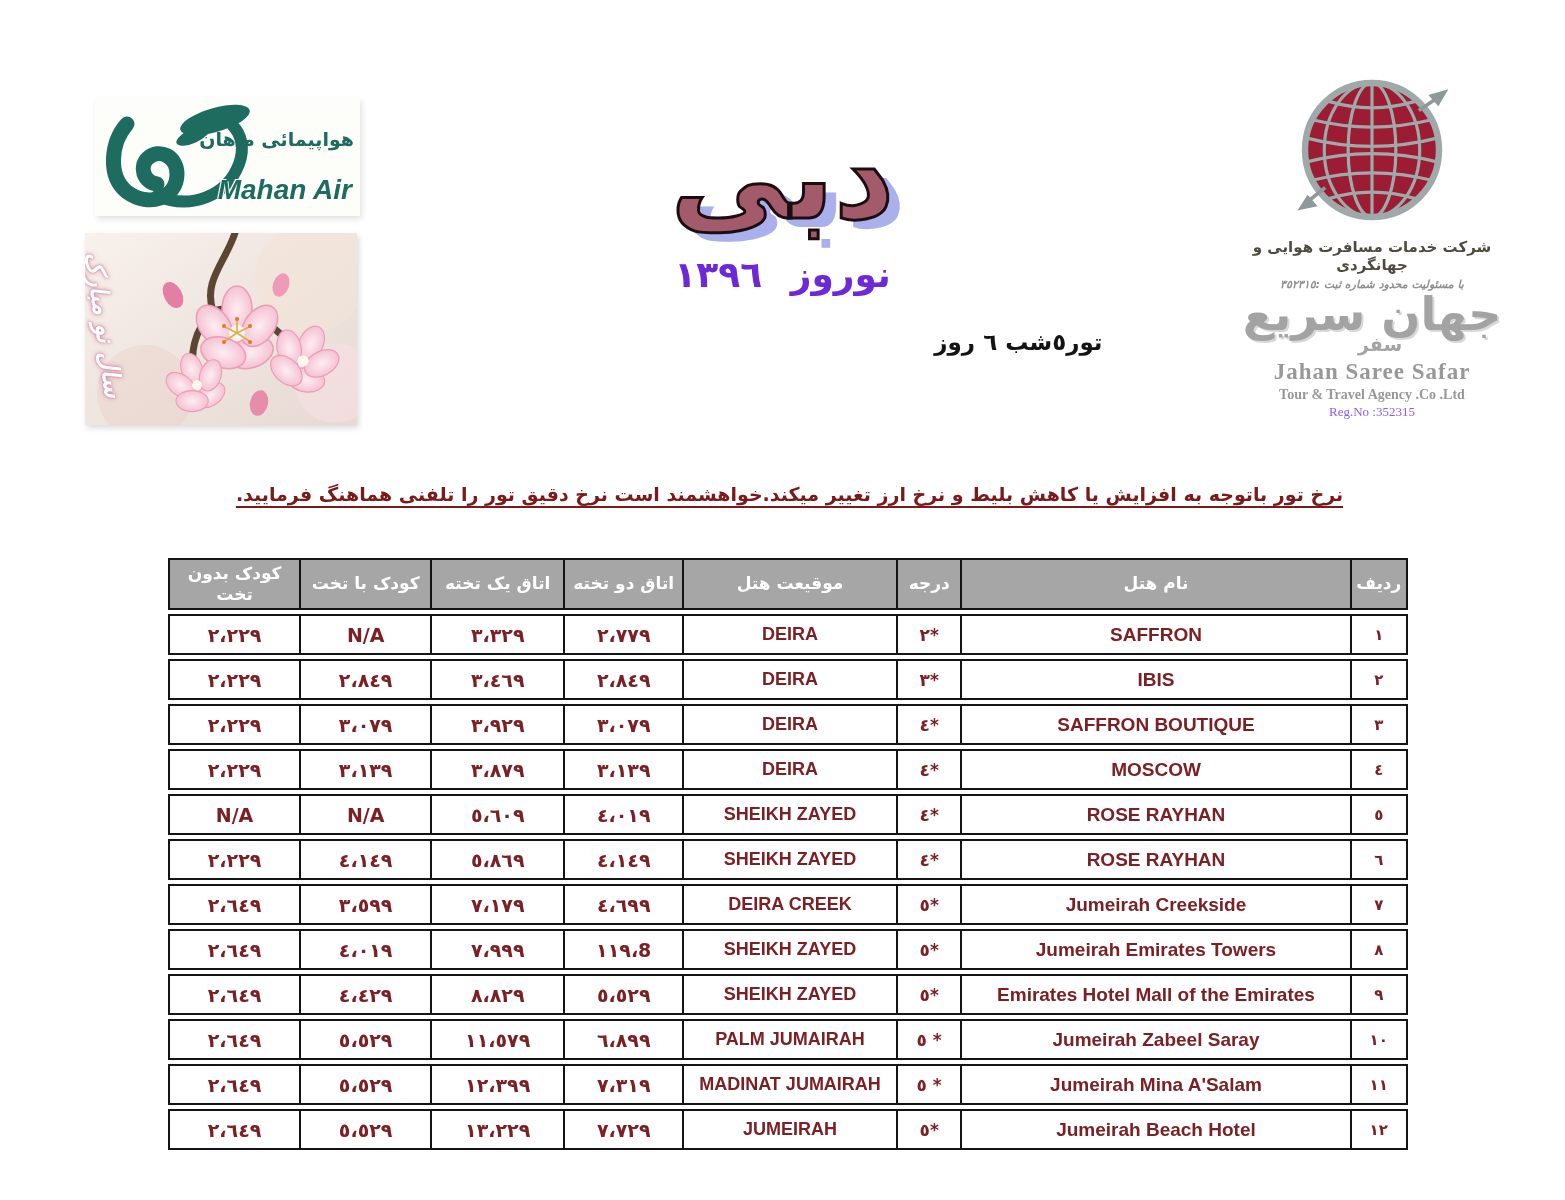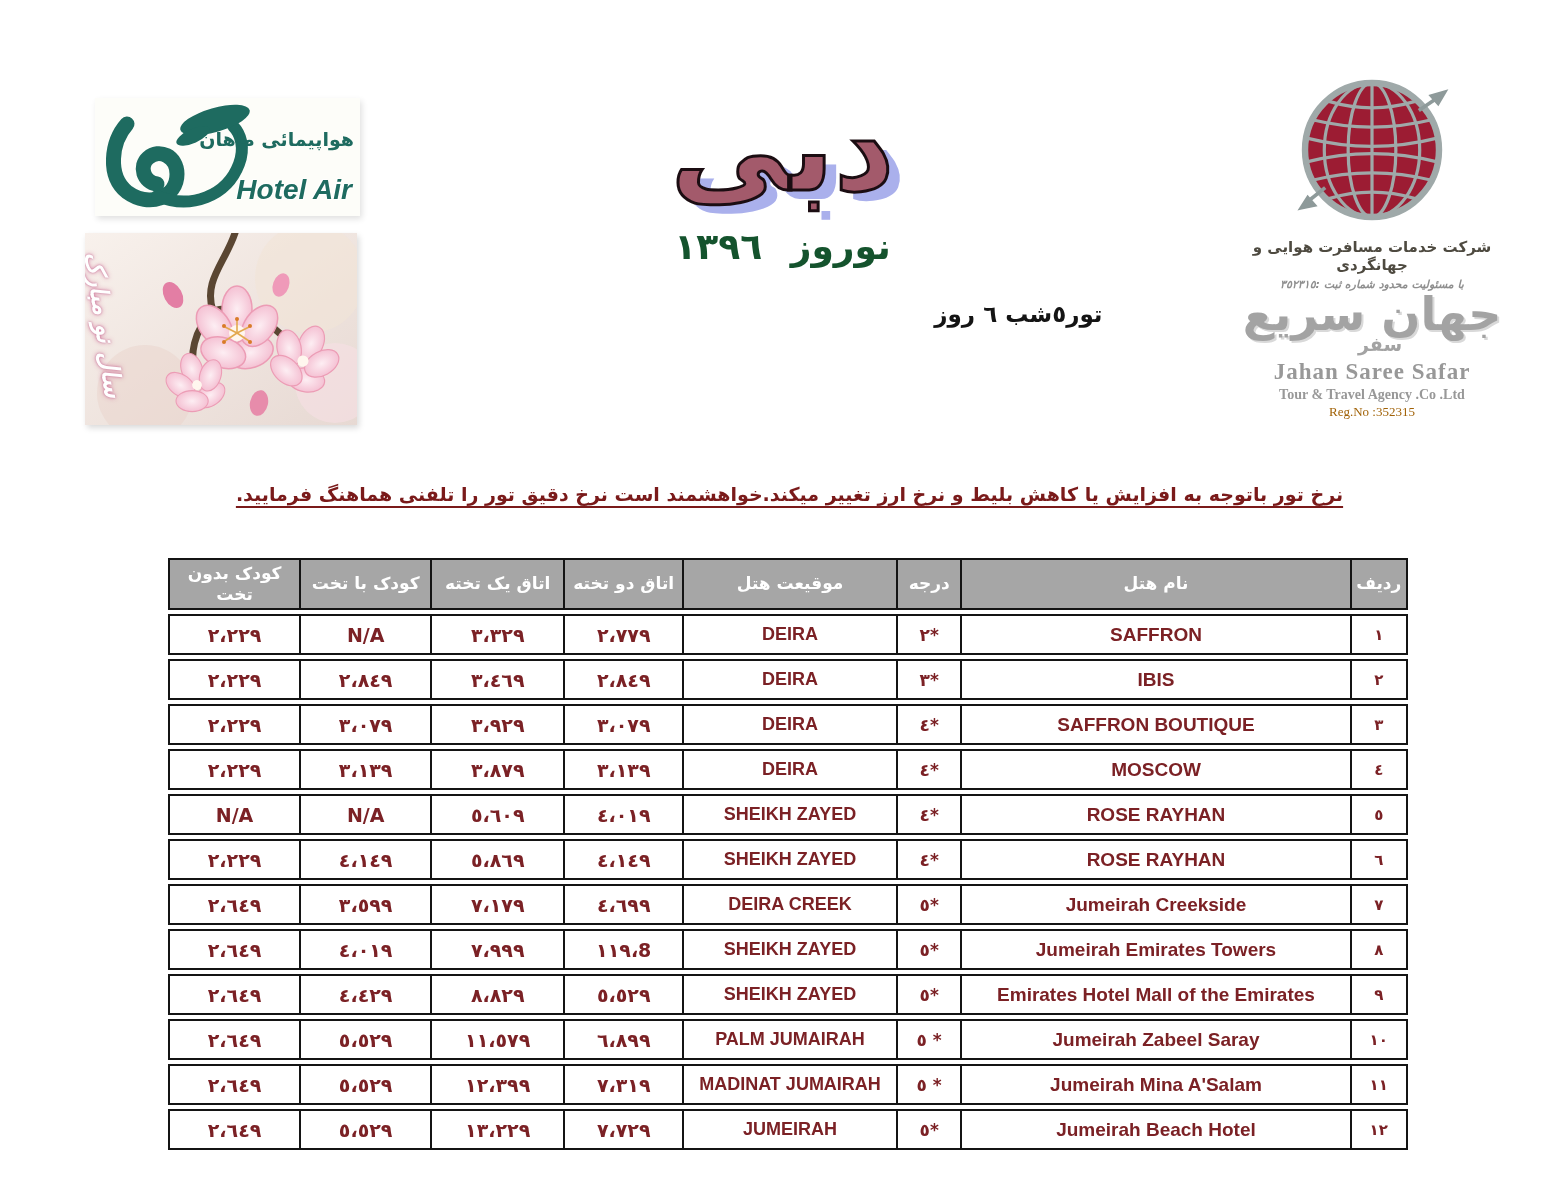--- a/index.html
+++ b/index.html
@@ -17,38 +17,38 @@
 
   
   .blossom{position:absolute;left:85px;top:213px;width:272px;height:192px;overflow:hidden;
            box-shadow:2px 3px 6px rgba(0,0,0,.15);}
   .blossom svg{position:absolute;left:0;top:0;}
   .greeting{position:absolute;left:6px;top:18px;height:170px;writing-mode:vertical-rl;
             transform:rotate(-8deg);color:#ffffff;font-size:25px;font-weight:bold;font-style:italic;
             text-shadow:0 0 5px rgba(214,120,160,.9),0 0 2px rgba(180,90,130,.9);letter-spacing:2px;}
 
   
-  .titles{position:absolute;left:50%;top:68px;transform:translateX(-50%);width:640px;text-align:center;}
+  .titles{position:absolute;left:50%;top:96px;transform:translateX(-50%);width:640px;text-align:center;}
   .city{direction:rtl;font-size:118px;line-height:1.05;font-weight:bold;color:#A35A6B;
         -webkit-text-stroke:3px #1b0d12;text-shadow:12px 9px 0 #AAB0EC;}
-  .season{direction:rtl;margin-top:14px;font-size:36px;font-weight:bold;color:#14532d;word-spacing:16px;}
+  .season{direction:rtl;margin-top:14px;font-size:36px;font-weight:bold;color:#6d28d9;word-spacing:16px;}
   .duration{direction:rtl;margin-top:34px;font-size:23px;font-weight:bold;color:#141414;text-align:right;}
 
   
   .agency{position:absolute;left:1232px;top:50px;width:280px;text-align:center;}
   .agency-line1{direction:rtl;font-size:15px;font-weight:bold;color:#4E4A40;margin-top:4px;}
   .agency-line2{direction:rtl;font-size:11px;font-weight:bold;color:#8F8F8F;margin-top:4px;font-style:italic;}
   .wordmark{direction:rtl;font-size:46px;font-weight:bold;color:#A3A3A3;line-height:.95;margin-top:2px;
             text-shadow:2px 2px 0 #d9d9d9;}
   .wordmark-sub{direction:rtl;text-align:center;padding-left:16px;font-size:19px;font-weight:bold;
                 color:#A3A3A3;margin-top:-4px;}
   .agency-en{font-family:"Liberation Serif",serif;font-weight:bold;color:#989898;font-size:23px;
              letter-spacing:1px;margin-top:4px;}
   .agency-tag{font-family:"Liberation Serif",serif;font-weight:bold;color:#989898;font-size:14px;margin-top:2px;}
-  .agency-reg{font-family:"Liberation Serif",serif;color:#a16207;font-size:13px;margin-top:1px;text-align:center;}
+  .agency-reg{font-family:"Liberation Serif",serif;color:#8b5cf6;font-size:13px;margin-top:1px;text-align:center;}
 
   
   .notice{position:absolute;left:14px;right:0;top:463px;text-align:center;direction:rtl;
           font-size:19px;font-weight:bold;color:#7A1A1A;white-space:nowrap;
           text-decoration:underline;text-decoration-thickness:2px;text-underline-offset:5px;}
 
   
   .table-wrap{position:absolute;left:168px;top:534px;width:1242px;}
   table.price{direction:rtl;width:1240px;table-layout:fixed;border-collapse:separate;border-spacing:0 4px;}
   .price th,.price td{padding:0;text-align:center;vertical-align:middle;
@@ -70,21 +70,21 @@
   <div class="mahan">
     <svg width="160" height="112" viewBox="0 0 160 112" aria-hidden="true">
       <g fill="none" stroke="#1E6B60" stroke-linecap="round">
         <path d="M30,22 C14,40 10,74 30,90 C52,106 80,96 80,72 C80,54 62,46 51,56 C42,64 46,80 60,82" stroke-width="15"></path>
         <path d="M60,94 C94,108 130,94 142,62 C148,46 144,32 136,24" stroke-width="12"></path>
       </g>
       <ellipse cx="118" cy="18" rx="36" ry="12" transform="rotate(-16 118 18)" fill="#1E6B60"></ellipse>
       <ellipse cx="96" cy="34" rx="18" ry="7" transform="rotate(-24 96 34)" fill="#1E6B60"></ellipse>
     </svg>
     <div class="mahan-fa">هواپیمائی ماهان</div>
-    <div class="mahan-en">Hotel Air</div>
+    <div class="mahan-en">Mahan Air</div>
   </div>
 
   <div class="blossom">
     <svg width="272" height="192" viewBox="0 0 272 192" aria-hidden="true">
       <defs>
         <linearGradient id="bg" x1="0" y1="0" x2="1" y2="1">
           <stop offset="0" stop-color="#f8f1ec"></stop>
             <stop offset="1" stop-color="#e7d9d3"></stop>
         </linearGradient>
         <radialGradient id="petal" cx="50%" cy="50%" r="65%">

